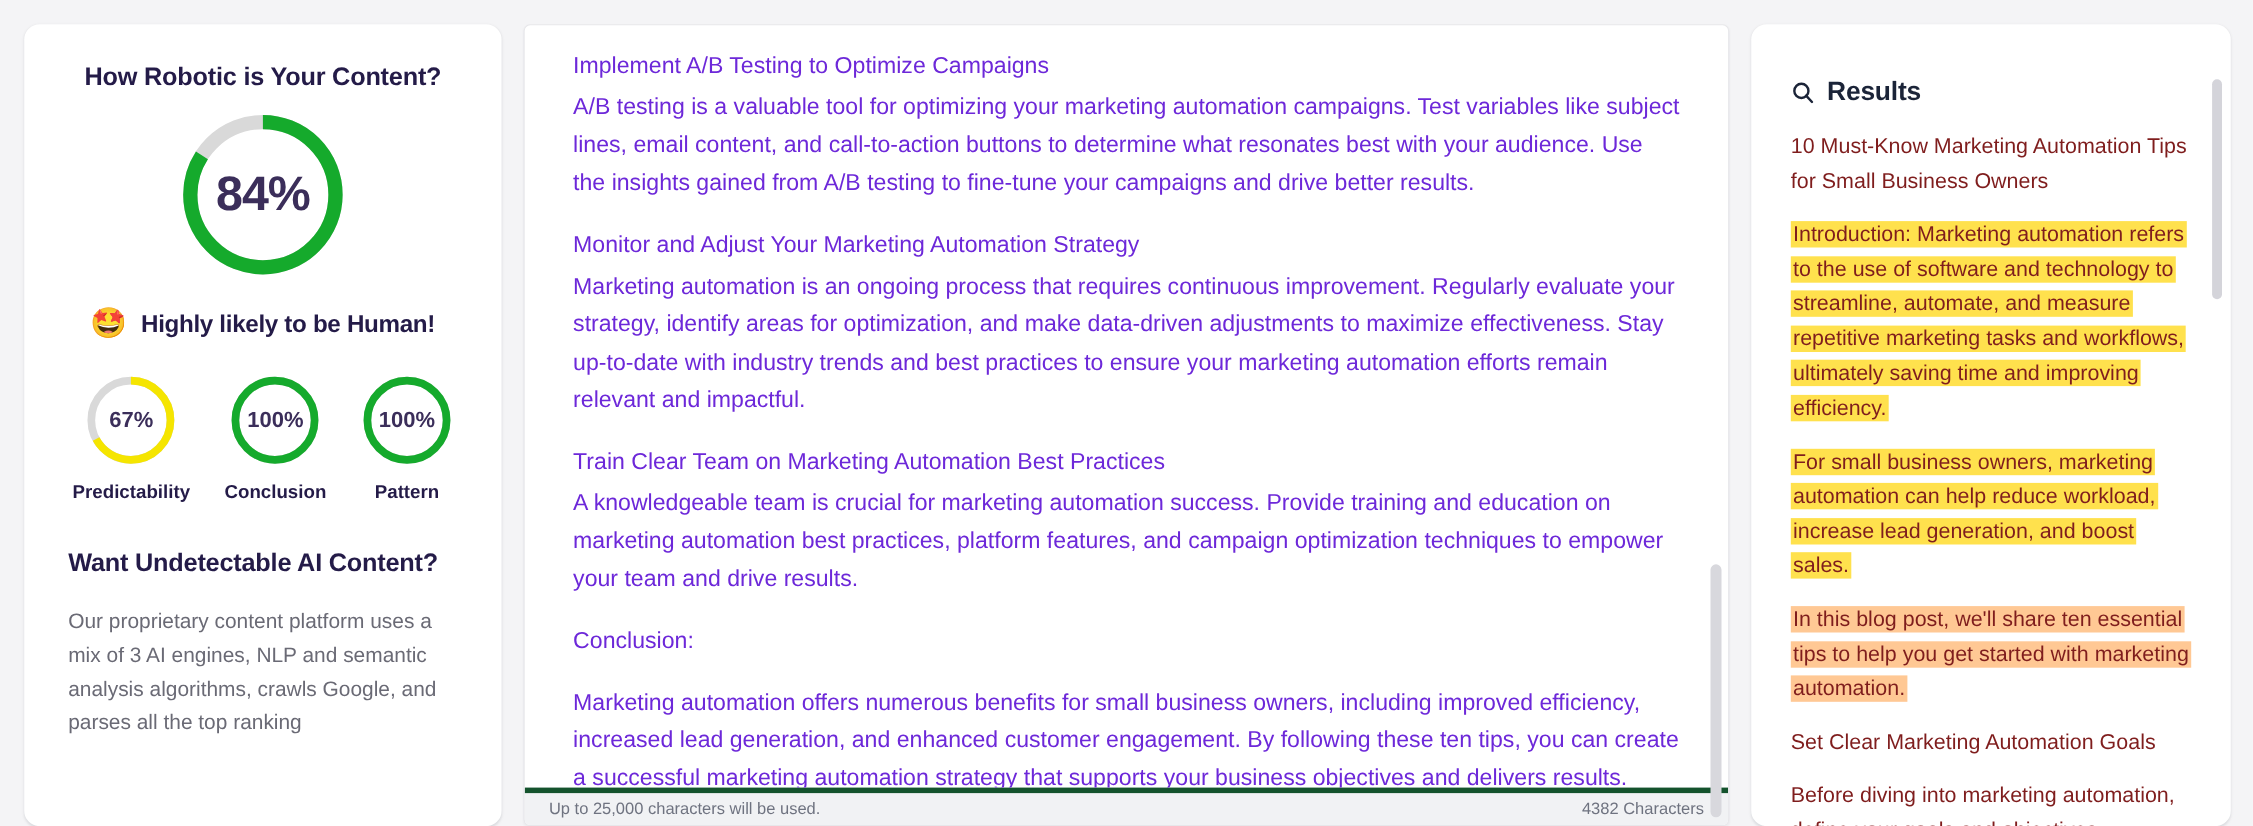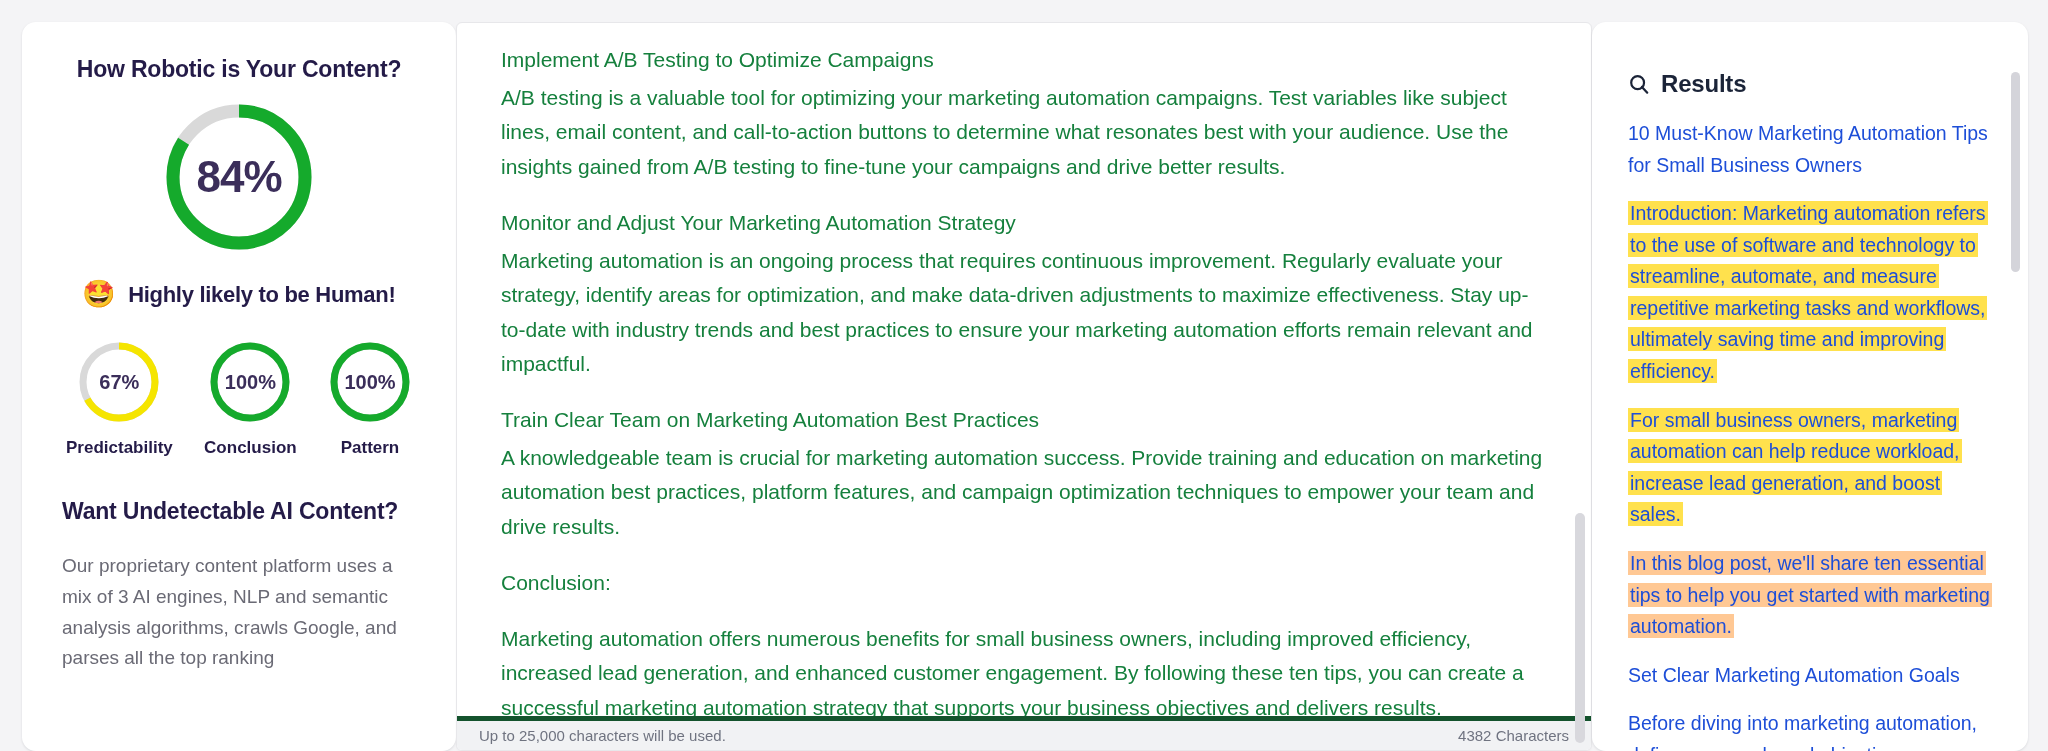--- a/index.html
+++ b/index.html
@@ -5,20 +5,21 @@
   * { box-sizing: border-box; margin: 0; padding: 0; }
   html, body {
     width: 2048px; height: 751px;
     background: #f5f5f7;
     font-family: "Liberation Sans", sans-serif;
     overflow: hidden;
   }
   .app {
     width: 2048px; height: 751px;
     display: flex;
+    gap: 20px;
     padding: 22px 20px 0 22px;
     background: #f4f4f6;
   }
 
   
   .left-panel {
     width: 434px;
     flex: 0 0 434px;
     background: #ffffff;
     border-radius: 14px;
@@ -112,21 +113,21 @@
   }
   .editor {
     flex: 1 1 auto;
     padding: 20px 44px 18px 44px;
     overflow: hidden;
     position: relative;
   }
   .editor p {
     font-size: 21px;
     line-height: 1.63;
-    color: #15803d;
+    color: #6d28d9;
     margin: 0 0 4px 0;
   }
   .editor p.spacer { height: 18px; margin: 0; }
   .editor-scrollbar {
     position: absolute;
     right: 6px;
     top: 490px;
     width: 10px;
     height: 230px;
     background: #d8d8dd;
@@ -164,21 +165,21 @@
   .results-title {
     font-size: 24px;
     font-weight: bold;
     color: #1b2438;
     letter-spacing: -0.2px;
   }
   .search-icon { width: 22px; height: 22px; color: #1b2438; display: block; }
   .res-block {
     font-size: 19.5px;
     line-height: 1.62;
-    color: #1d4ed8;
+    color: #7f1d1d;
     margin-bottom: 17px;
   }
   .res-block .hl {
     box-decoration-break: clone;
     -webkit-box-decoration-break: clone;
     padding: 1px 2px;
   }
   .right-scrollbar {
     position: absolute;
     right: 8px;

